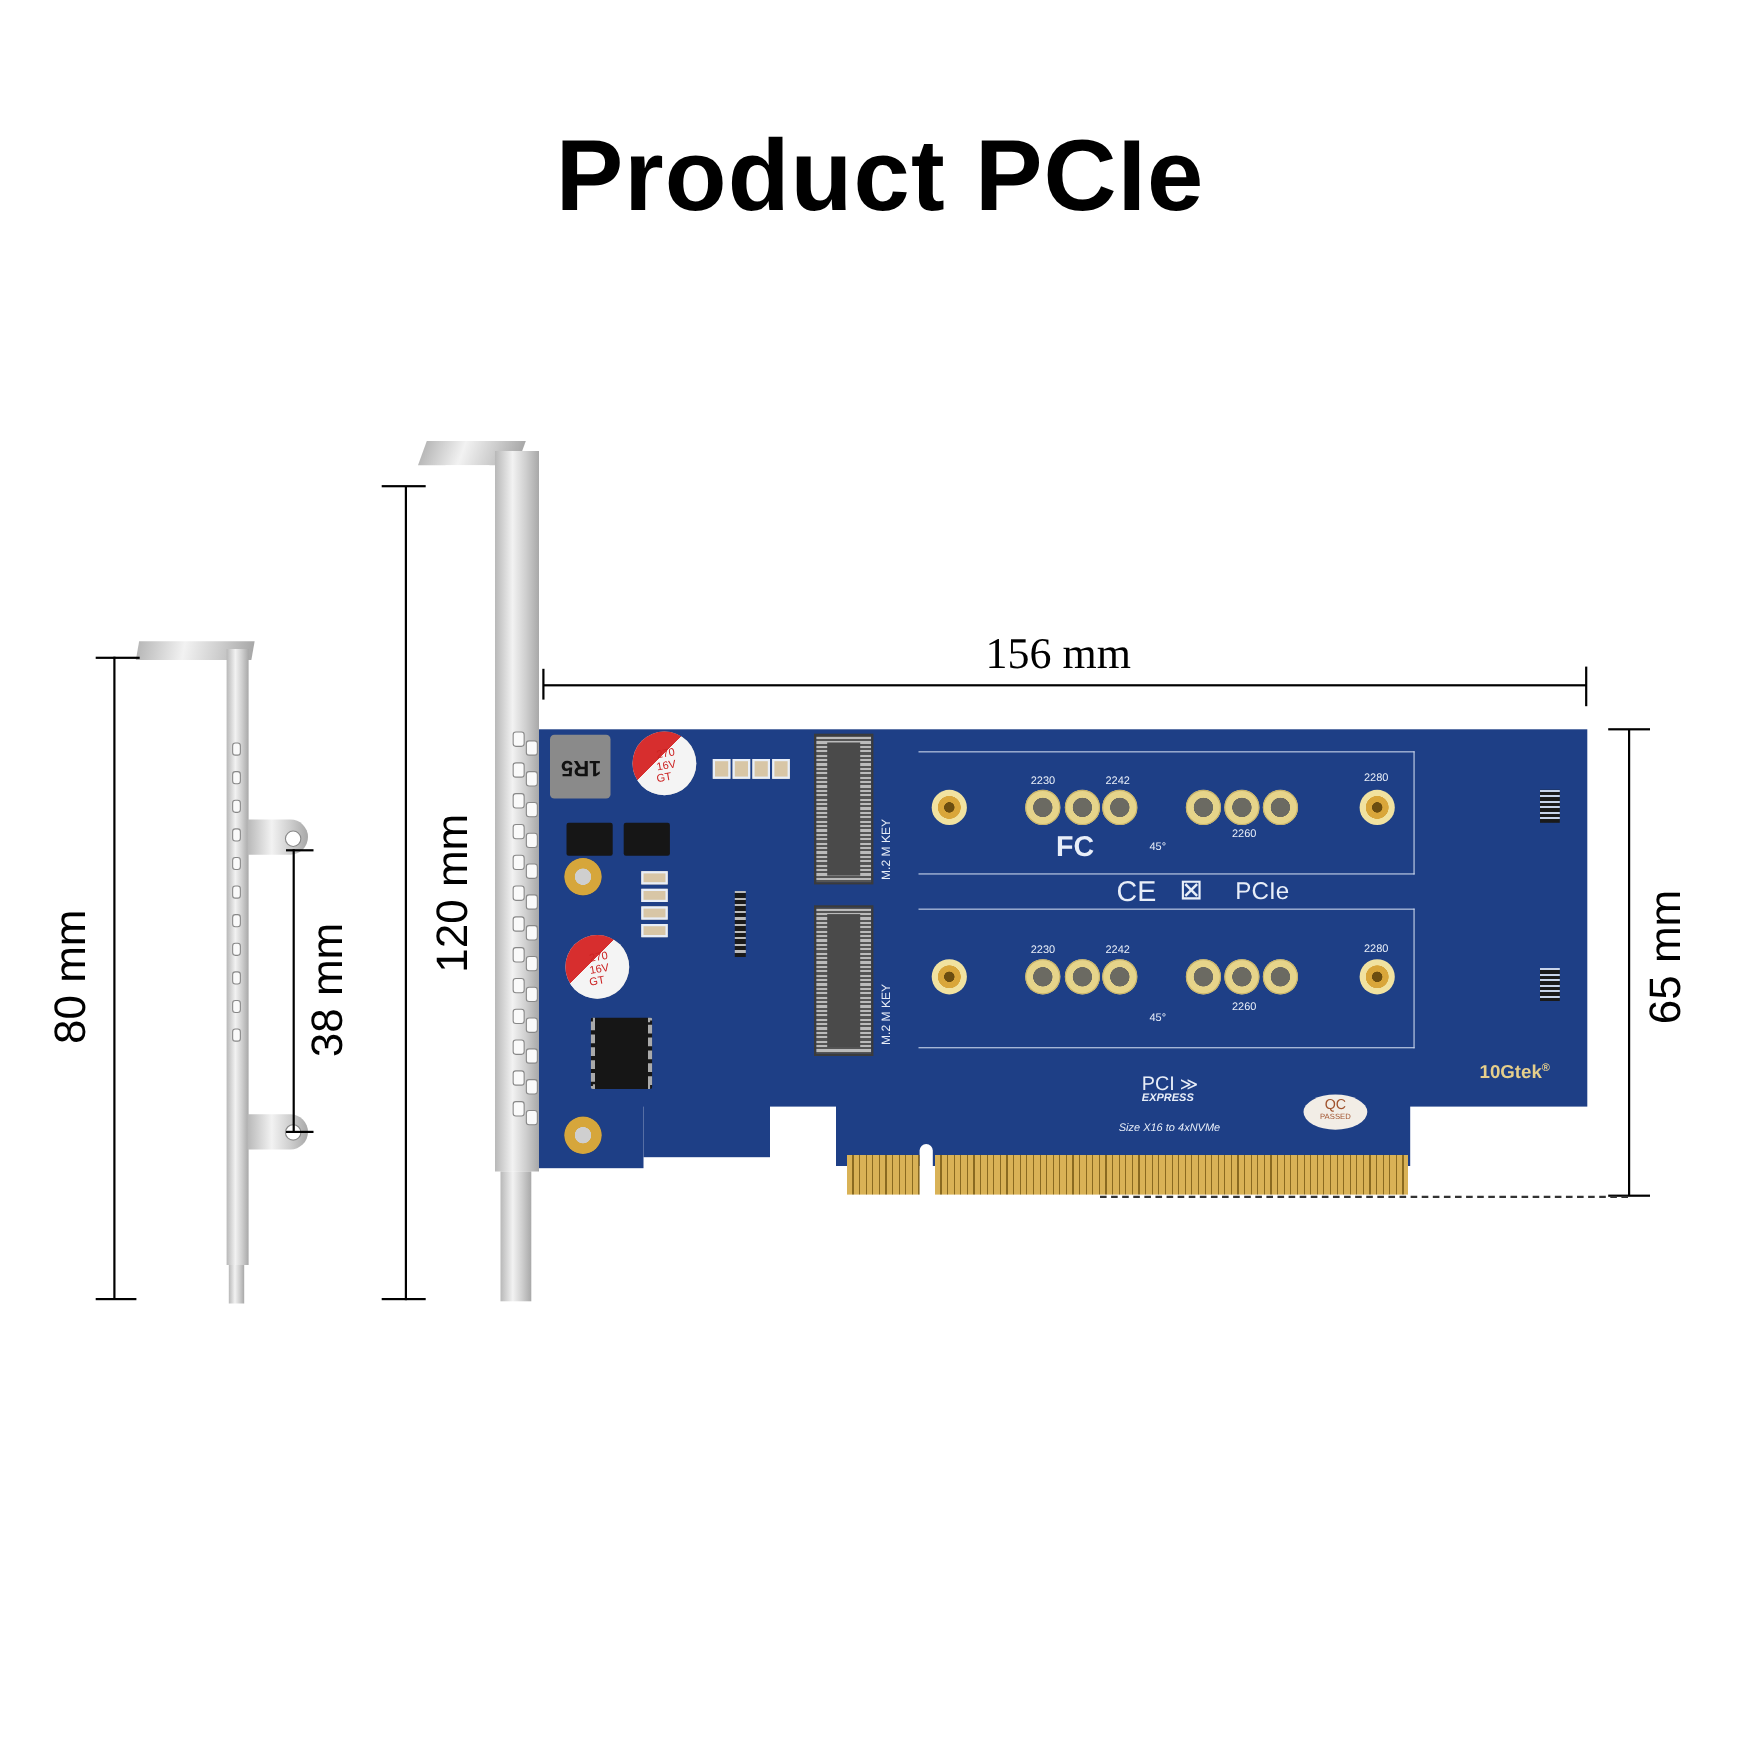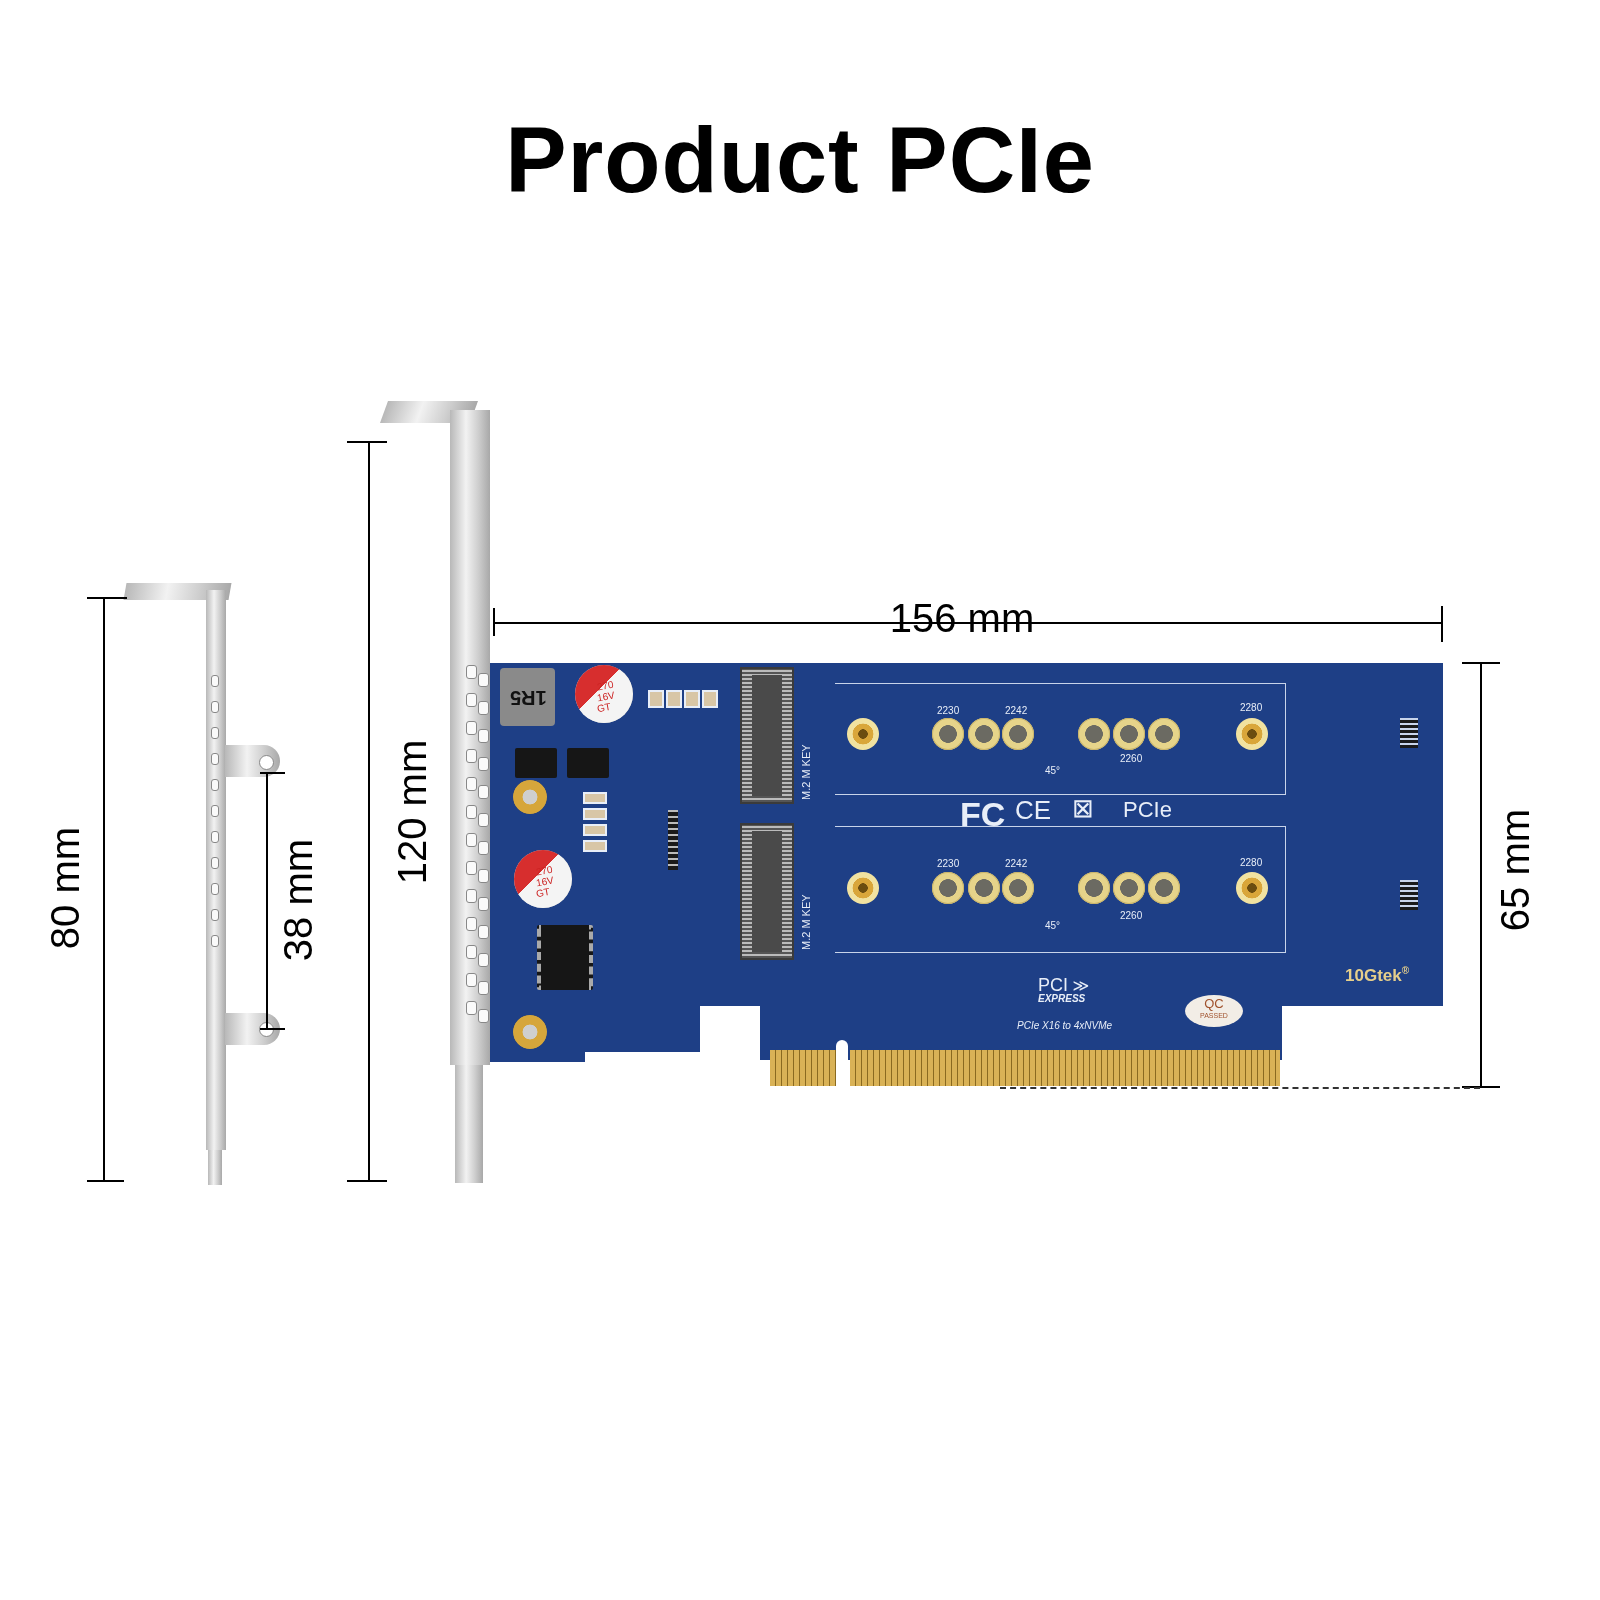--- a/index.html
+++ b/index.html
@@ -90,21 +90,21 @@
       <div class="vent" style="left: 466px; top: 973px;"></div>
       <div class="vent" style="left: 478px; top: 981px;"></div>
       <div class="vent" style="left: 466px; top: 1001px;"></div>
       <div class="vent" style="left: 478px; top: 1009px;"></div>
     </div>
 </div>
 
 <div class="line" style="left:494px;top:622px;width:948px;height:2px;"></div>
 <div class="line" style="left:493px;top:608px;width:2px;height:28px;"></div>
 <div class="line" style="left:1441px;top:606px;width:2px;height:36px;"></div>
-<div class="hlabel" style="left:962px;top:596px;">156 mm</div>
+<div class="hlabel" style="left:962px;top:570px;font-family:Liberation Serif, serif;">156 mm</div>
 
 <div class="line" style="left:1480px;top:663px;width:2px;height:424px;"></div>
 <div class="line" style="left:1462px;top:662px;width:38px;height:2px;"></div>
 <div class="line" style="left:1462px;top:1086px;width:38px;height:2px;"></div>
 <div class="dash" style="left:1000px;top:1087px;width:480px;"></div>
 <div class="vlabel" style="left:1515px;top:870px;">65 mm</div>
 
 <div>
   <div class="pcb" style="left:490px;top:663px;width:953px;height:343px;"></div>
   <div class="pcb" style="left:585px;top:1000px;width:115px;height:52px;"></div>
@@ -162,21 +162,21 @@
     <div class="hole" style="left:1113px;top:718px;width:32px;height:32px;"></div>
     <div class="hole" style="left:1148px;top:718px;width:32px;height:32px;"></div>
     <div class="standoff" style="left:1236px;top:718px;width:32px;height:32px;"></div>
     <div class="silk" style="left:937px;top:705px;font-size:10px;">2230</div>
     <div class="silk" style="left:1005px;top:705px;font-size:10px;">2242</div>
     <div class="silk" style="left:1120px;top:753px;font-size:10px;">2260</div>
     <div class="silk" style="left:1240px;top:702px;font-size:10px;">2280</div>
     <div class="silk" style="left:1045px;top:765px;font-size:10px;">45°</div>
   </div>
 
-  <div class="silk" style="left:960px;top:795px;font-size:34px;font-weight:bold;">FC</div>
+  <div class="silk" style="left:960px;top:754px;font-size:26px;font-weight:bold;">FC</div>
   <div class="silk" style="left:1015px;top:795px;font-size:26px;">CE</div>
   <div class="silk" style="left:1072px;top:793px;font-size:26px;">⊠</div>
   <div class="silk" style="left:1123px;top:797px;font-size:22px;">PCIe</div>
 
   <div>
     <div class="silk" style="left:800px;top:950px;font-size:11px;transform:rotate(-90deg);transform-origin:left top;">M.2  M  KEY</div>
     <div class="bay" style="left:835px;top:826px;width:450px;height:125px;border-left:none;"></div>
     <div class="standoff" style="left:847px;top:872px;width:32px;height:32px;"></div>
     <div class="hole" style="left:932px;top:872px;width:32px;height:32px;"></div>
     <div class="hole" style="left:968px;top:872px;width:32px;height:32px;"></div>
@@ -189,21 +189,21 @@
     <div class="silk" style="left:1005px;top:858px;font-size:10px;">2242</div>
     <div class="silk" style="left:1120px;top:910px;font-size:10px;">2260</div>
     <div class="silk" style="left:1240px;top:857px;font-size:10px;">2280</div>
     <div class="silk" style="left:1045px;top:920px;font-size:10px;">45°</div>
   </div>
 
   <div class="silk" style="left:1038px;top:975px;font-size:18px;">
     <span>PCI</span><span style="font-size:16px;"> ≫</span>
   </div>
   <div class="silk" style="left:1038px;top:993px;font-size:10px;font-weight:bold;font-style:italic;">EXPRESS</div>
-  <div class="silk" style="left:1017px;top:1020px;font-size:10px;font-style:italic;">PCIe X16  to 4xNVMe</div>
+  <div class="silk" style="left:1017px;top:1020px;font-size:10px;font-style:italic;">Size X16  to 4xNVMe</div>
   <div class="qc" style="left:1185px;top:995px;width:58px;height:32px;">
     <div style="font-size:13px;line-height:14px;padding-top:2px;">QC</div>
     <div style="font-size:7px;line-height:9px;">PASSED</div>
   </div>
   <div class="abs" style="left:1345px;top:965px;font-size:17px;font-weight:bold;color:#e6cf8b;">
     <span>10Gtek</span><sup style="font-size:10px;">®</sup>
   </div>
   <div class="abs" style="left:1400px;top:718px;width:18px;height:30px;background:repeating-linear-gradient(0deg,#1a1a1a 0 3px,#c8d4ea 3px 5px);"></div>
   <div class="abs" style="left:1400px;top:880px;width:18px;height:30px;background:repeating-linear-gradient(0deg,#1a1a1a 0 3px,#c8d4ea 3px 5px);"></div>
 </div>

